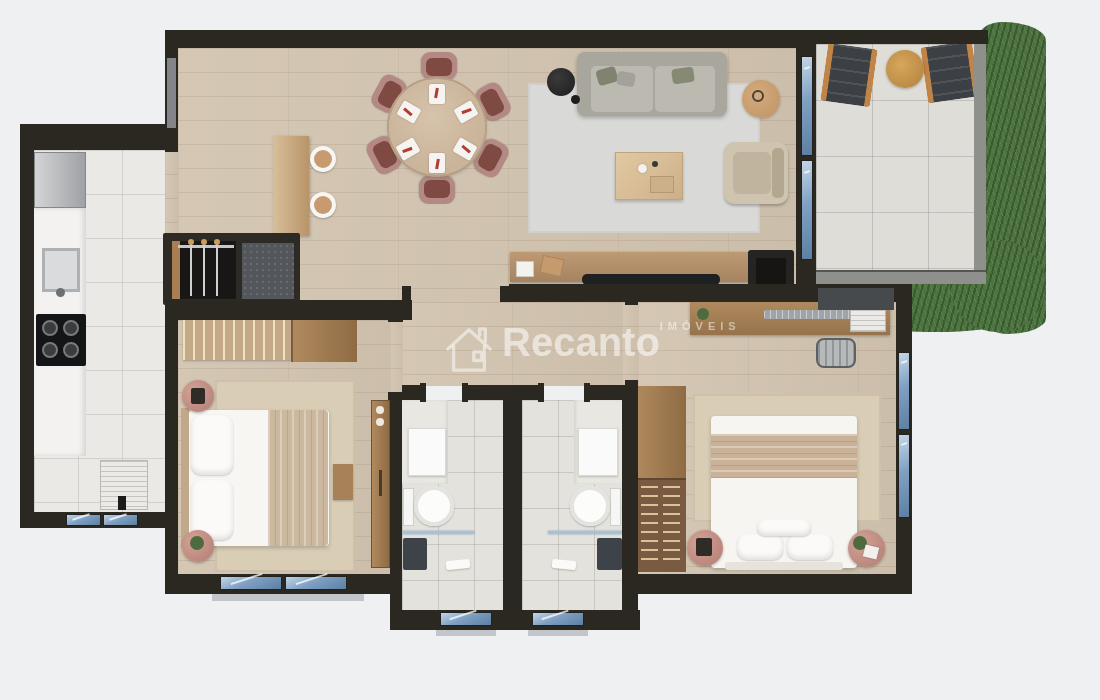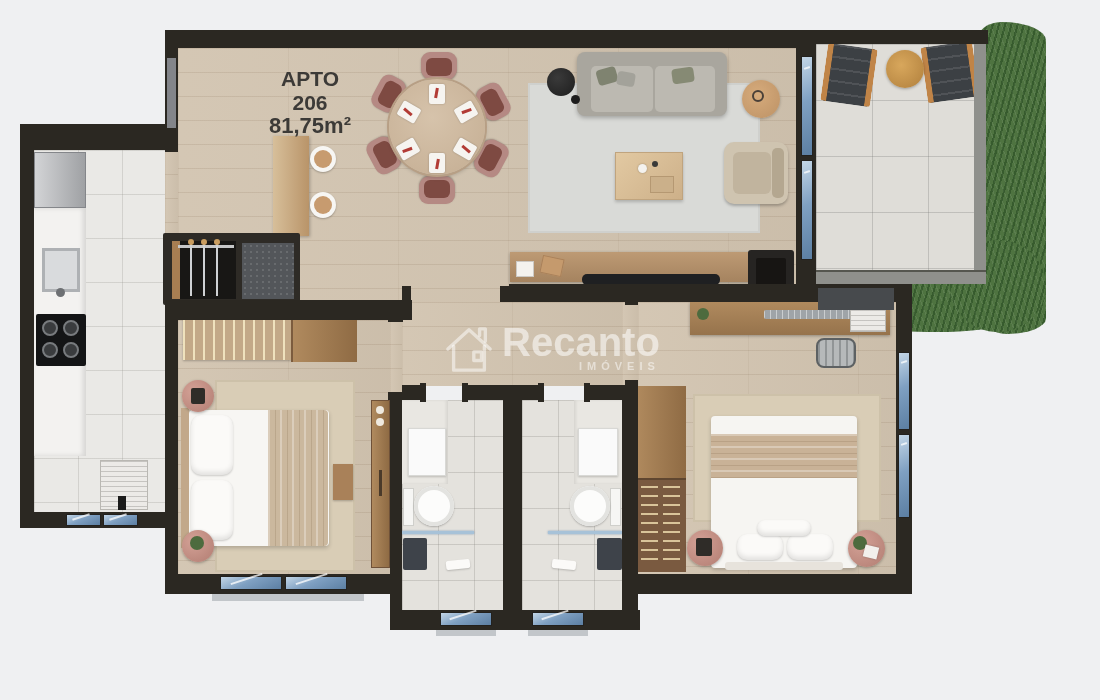--- a/index.html
+++ b/index.html
@@ -249,34 +249,29 @@
   <div class="f" style="left:212px;top:594px;width:152px;height:7px;background:#c2c6ca;z-index:35;"></div>
   <div class="win" style="left:440px;top:612px;width:52px;height:14px;"></div>
   <div class="win" style="left:532px;top:612px;width:52px;height:14px;"></div>
   <div class="f" style="left:436px;top:630px;width:60px;height:6px;background:#c2c6ca;z-index:35;"></div>
   <div class="f" style="left:528px;top:630px;width:60px;height:6px;background:#c2c6ca;z-index:35;"></div>
   <div class="win" style="left:898px;top:352px;width:12px;height:78px;"></div>
   <div class="win" style="left:898px;top:434px;width:12px;height:84px;"></div>
   <div class="win" style="left:801px;top:56px;width:12px;height:100px;"></div>
   <div class="win" style="left:801px;top:160px;width:12px;height:100px;"></div>
 
-  <div class="unit-label" style="left:258px;top:68px;width:104px;">
-    <div style="font-size:21px;">APTO</div>
-    <div style="font-size:21px;margin-top:3px;">206</div>
-    <div style="font-size:22px;margin-top:2px;">81,75m²</div>
-  </div>
 
   <div class="wm" style="left:444px;top:322px;">
     <span>
       <svg width="50" height="54" viewBox="0 0 52 56" fill="none" stroke="rgba(255,255,255,0.5)" stroke-width="3.5" stroke-linecap="round" stroke-linejoin="round">
         <path d="M4 28 L26 8 L48 28"></path>
         <path d="M37 14 V7 H43 V20"></path>
         <path d="M10 25 V50 H42 V25"></path>
         <path d="M31 31 h8 v9 h-8 z"></path>
       </svg>
     </span>
-    <span style="display:flex;flex-direction:column;">
+    <span style="display:flex;flex-direction:row;">
       <span class="wm-brand">Recanto</span>
       <span class="wm-sub">IMÓVEIS</span>
     </span>
   </div>
 
 </div>
 
 </body></html>

